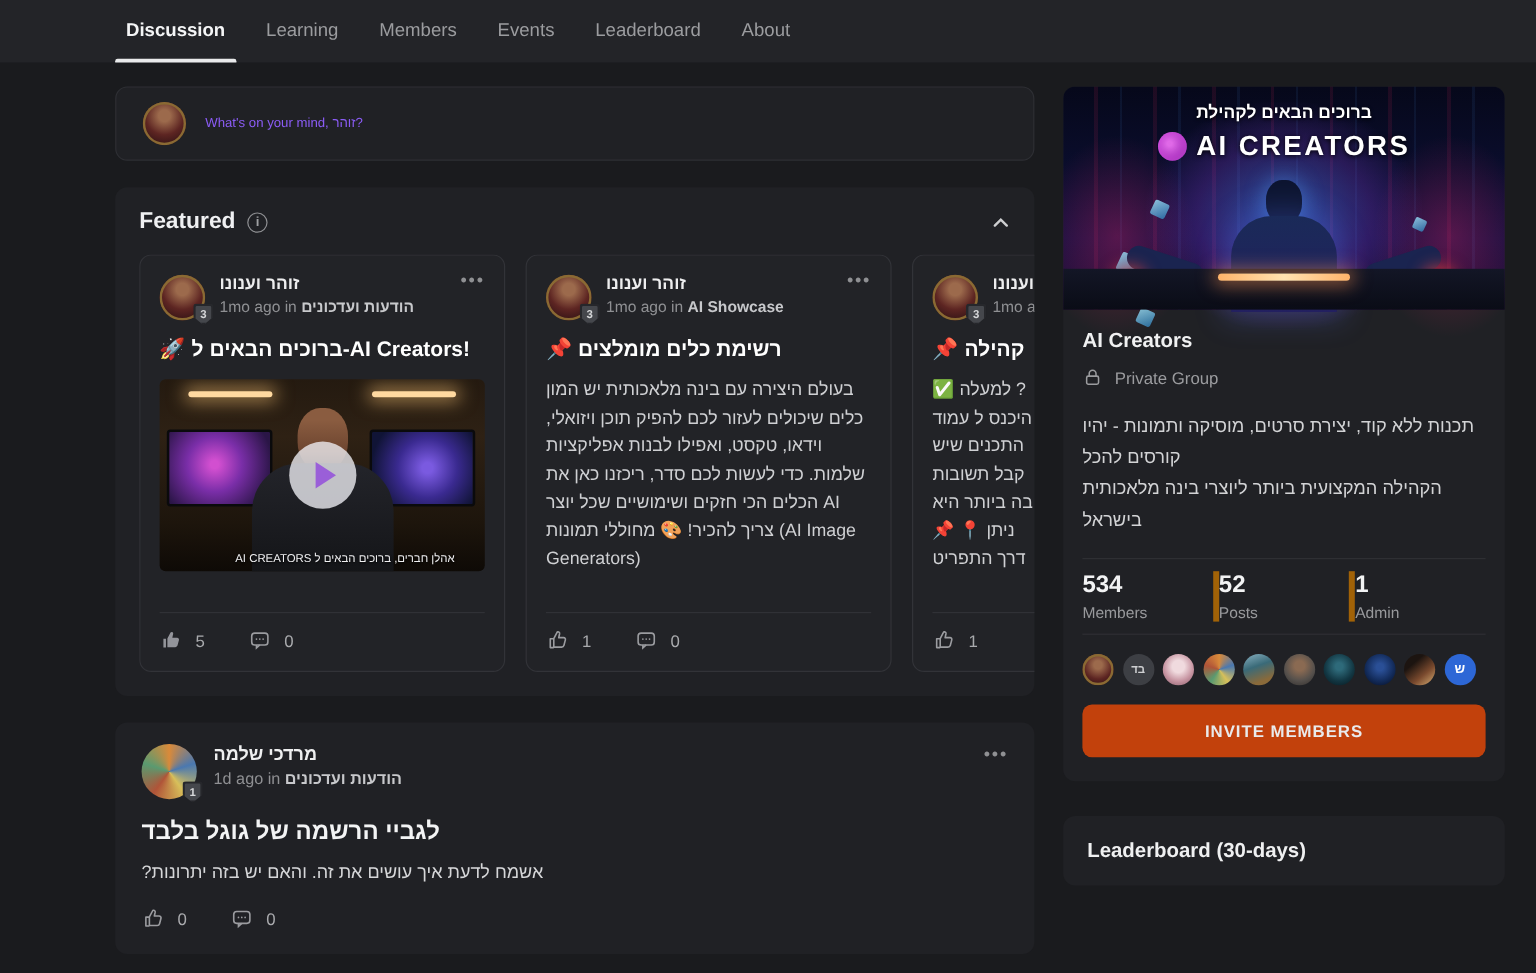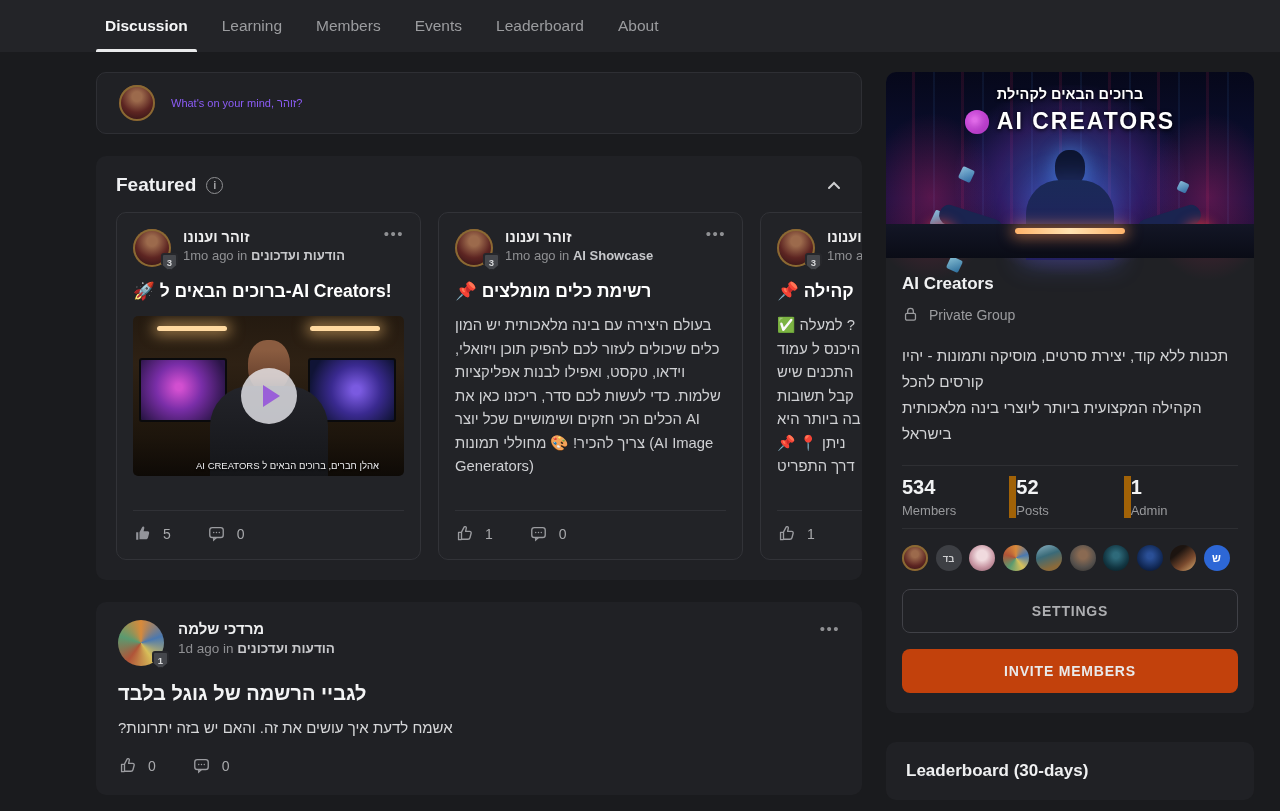--- a/index.html
+++ b/index.html
@@ -130,21 +130,21 @@
              background:radial-gradient(circle at 40% 40%, #e06ae8 10%, #b13bc4 55%, #7a1f96 95%);
              box-shadow:0 0 8px rgba(220,80,230,.8) inset; }
 
   .group-body { padding:16px 16px 20px; }
   .gname { color:#f0f1f2; font-size:17px; font-weight:700; }
   .gpriv { display:flex; align-items:center; gap:10px; margin-top:12px; color:#9b9c9f; font-size:14px; }
   .gdesc { margin-top:20px; color:#d2d3d5; font-size:15.2px; line-height:26px; }
   .gstats { display:flex; margin-top:18px; border-top:1px solid #2e2f33; border-bottom:1px solid #2e2f33;
             padding:10px 0; }
   .gstat { flex:1; text-align:left; cursor:pointer; }
-  .gstat + .gstat { border-left:7px solid #a16207; }
+  .gstat + .gstat { border-left:5px solid #a16207; }
   .gstat .v { color:#f2f3f4; font-size:20px; font-weight:700; }
   .gstat .l { color:#98999c; font-size:13px; margin-top:4px; }
   .avrow { display:flex; gap:7.5px; margin-top:16px; }
   .mini-av { width:26px; height:26px; border-radius:50%; flex:none; cursor:pointer;
              display:flex; align-items:center; justify-content:center;
              font-size:9.5px; color:#cfd0d2; font-weight:700; }
   .mav1 { background:radial-gradient(circle at 50% 35%, #9c6a4c 16%, #5d2522 55%, #2b1013 90%); box-shadow:0 0 0 2px #8a6a33 inset; }
   .mav2 { background:#3d3f44; }
   .mav3 { background:radial-gradient(circle at 50% 40%, #f0dade 25%, #c795a2 60%, #8d5f6e 95%); }
   .mav4 { background:conic-gradient(#d98a3a,#4a78b0,#d8c05a,#5a9a70,#b05438,#d98a3a); }
@@ -405,21 +405,20 @@
             <div class="mini-av mav2">בד</div>
             <div class="mini-av mav3"></div>
             <div class="mini-av mav4"></div>
             <div class="mini-av mav5"></div>
             <div class="mini-av mav6"></div>
             <div class="mini-av mav7"></div>
             <div class="mini-av mav8"></div>
             <div class="mini-av mav9"></div>
             <div class="mini-av mav10">ש</div>
           </div>
-          <div class="btn btn-settings">SETTINGS</div>
           <div class="btn btn-invite">INVITE MEMBERS</div>
         </div>
       </div>
 
       <div class="card leaderboard">
         <div class="lb-title">Leaderboard (30-days)</div>
       </div>
     </div>
   </div>
 </div>

